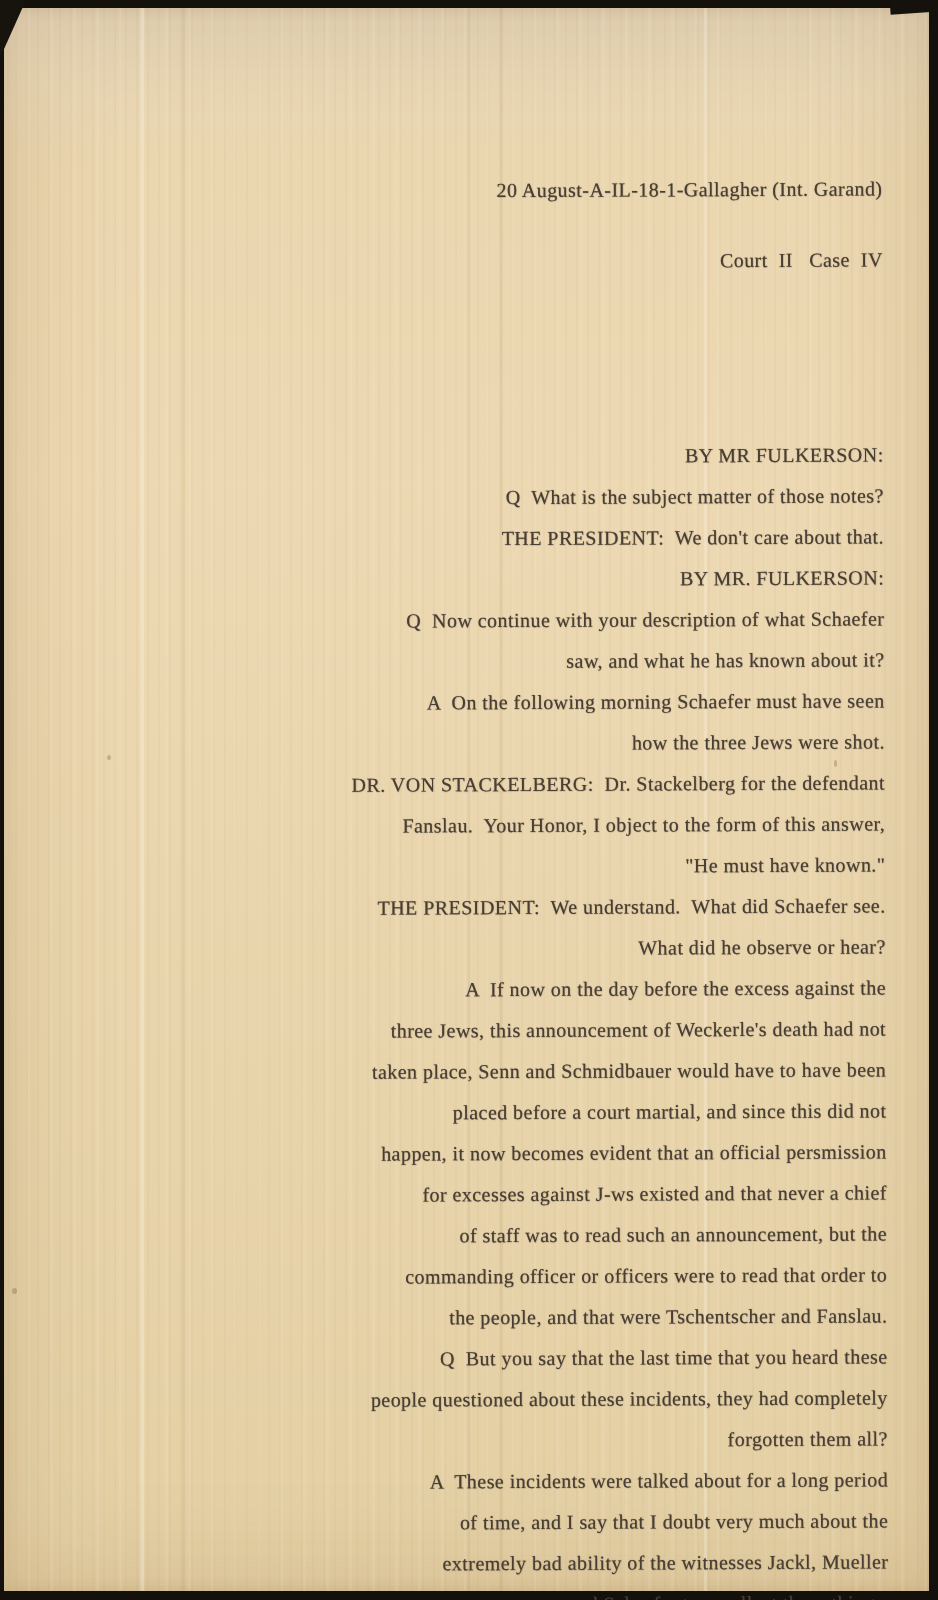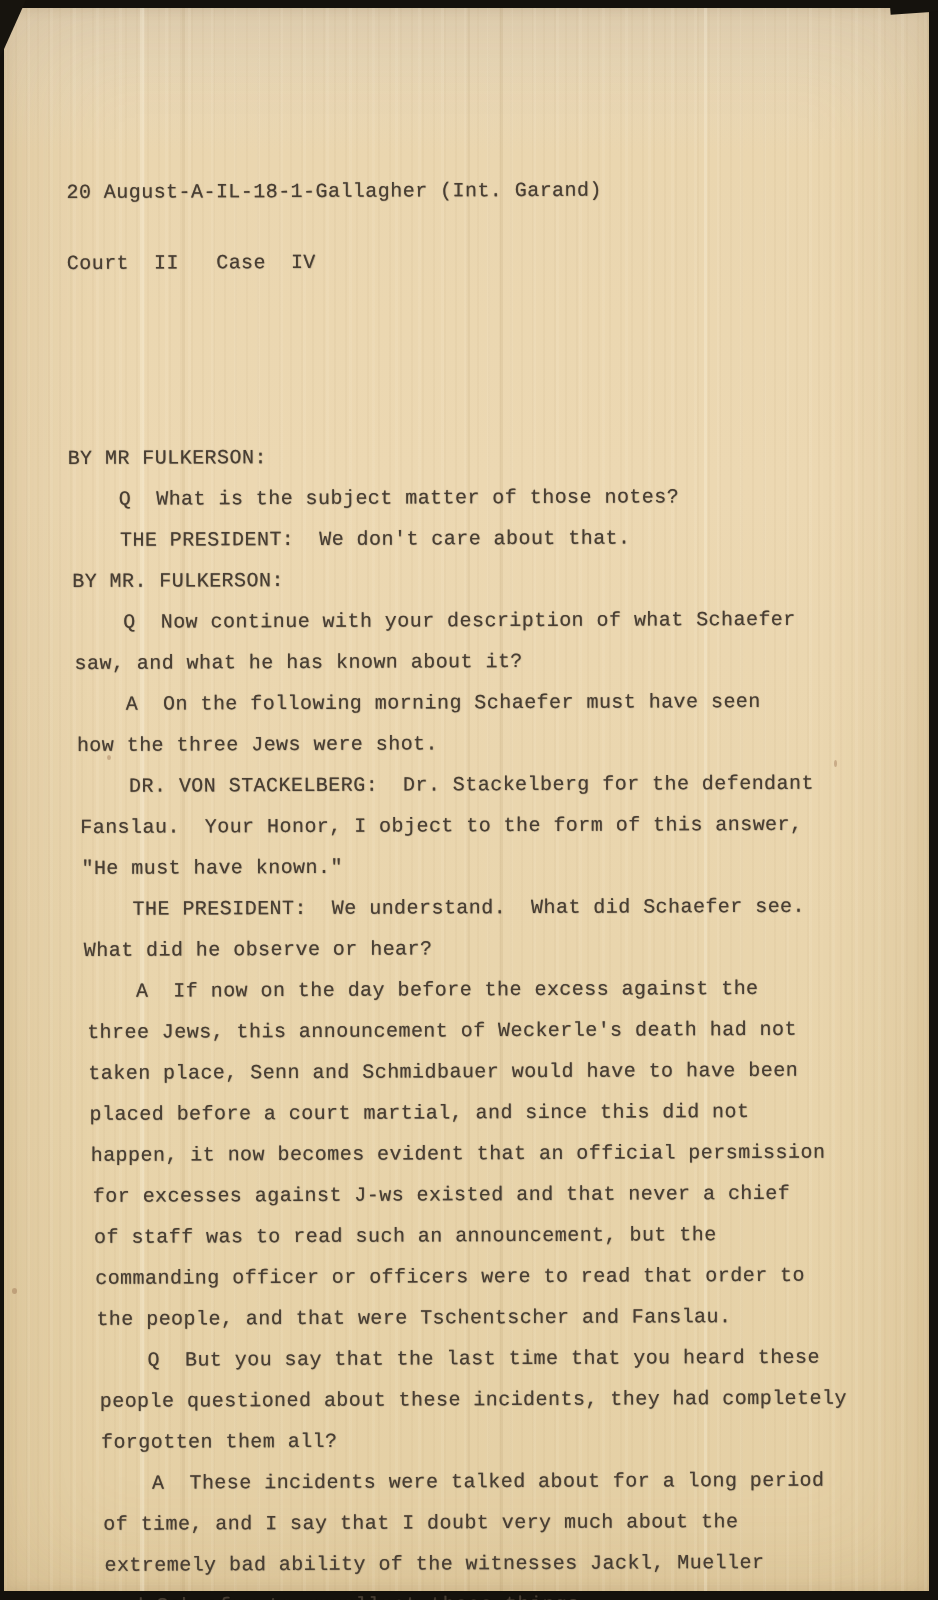--- a/index.html
+++ b/index.html
@@ -6,21 +6,22 @@
     margin: 0;
     padding: 0;
     background: #14110c;
   }
   .scan {
     position: relative;
     width: 938px;
     height: 1600px;
     background: #14110c;
     overflow: hidden;
-    font-family: Liberation Mono, monospace;
+    font-family: Liberation Serif, serif;
+    text-align: right;
   }
   
   .paper {
     position: absolute;
     left: 4px; top: 8px; right: 9px; bottom: 9px;
     background:
       linear-gradient(180deg, rgba(228,216,196,0.55) 0%, rgba(0,0,0,0) 9%),
       linear-gradient(180deg, var(--paper, #e9d5ae) 0%, #ecd8b2 30%, #e8d4ab 70%, #e4cfa4 100%);
     box-shadow:
       inset 0 0 110px rgba(130,95,45,0.20),

